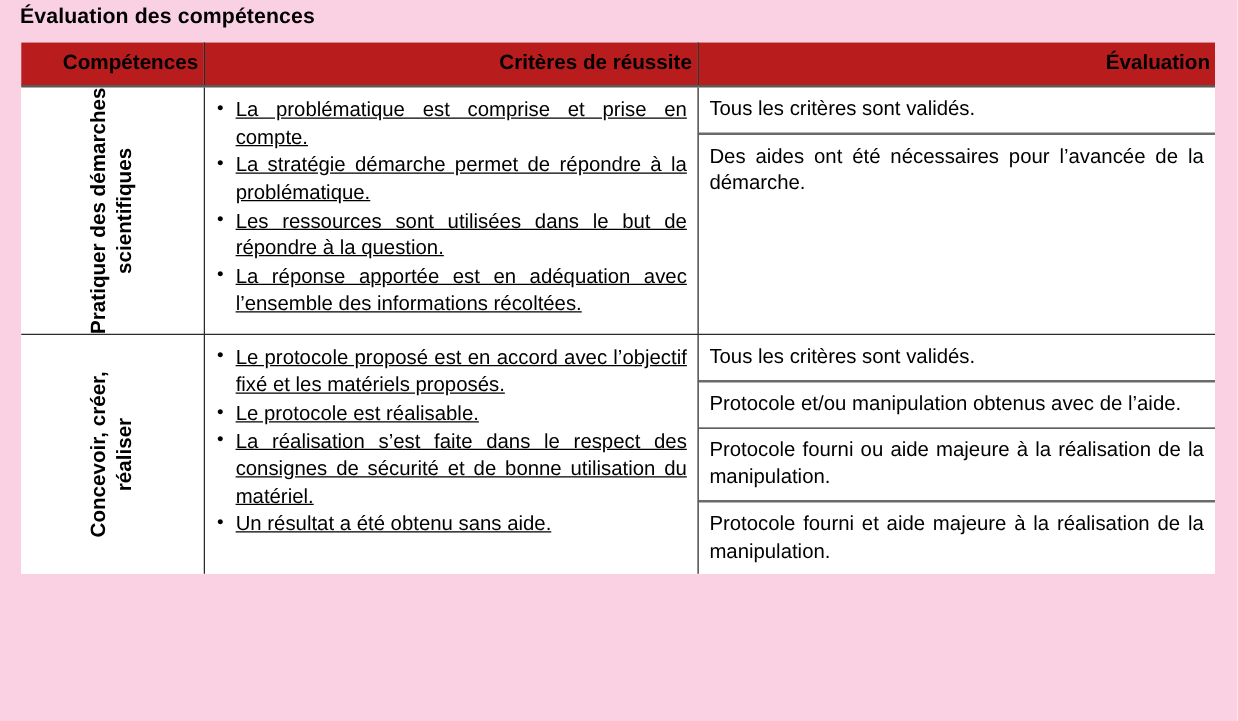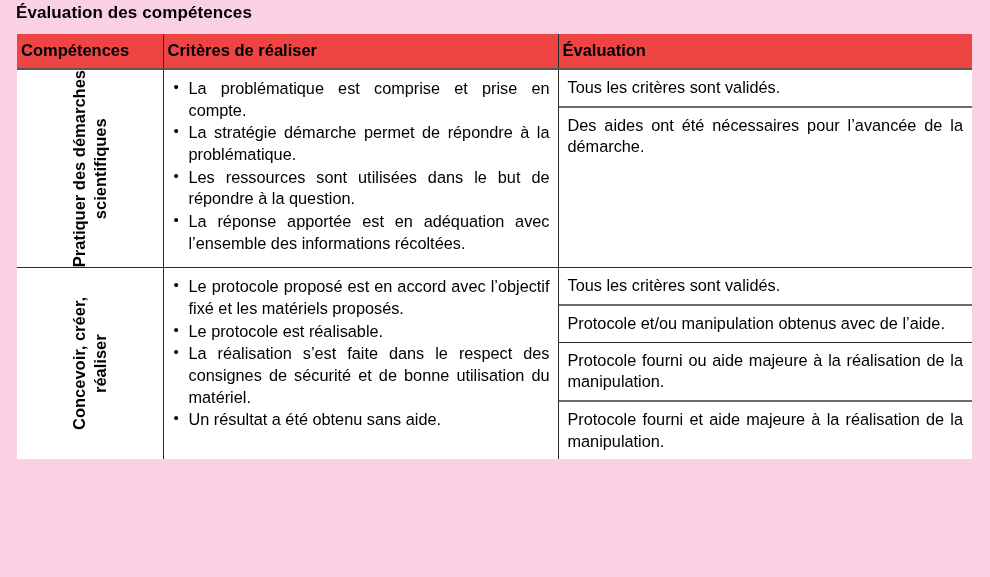--- a/index.html
+++ b/index.html
@@ -41,24 +41,24 @@
     table-layout: fixed;
     background: #fff;
   }
   table.grid col.c1 { width: 146px; }
   table.grid col.c2 { width: 395px; }
   table.grid col.c3 { width: 414px; }
 
   th.head {
     font-size: 16.5px;
     font-weight: bold;
-    text-align: left;
+    text-align: right;
     padding: 7px 4px 8px 4px;
     border-bottom: 2px solid #585858;
-    background: #ef4444;
+    background: #b91c1c;
     color: #000;
   }
   th.head.h1 { border-right: 1px solid #2b2b2b; }
   th.head.h2 { border-right: 1px solid #2b2b2b; }
 
   td.skillcell {
     border-right: 1px solid #2b2b2b;
     border-bottom: 1px solid #2b2b2b;
     vertical-align: middle;
     text-align: center;
@@ -77,20 +77,21 @@
     margin: 0 auto;
     color: #000;
   }
 
   td.criteria {
     border-right: 1px solid #2b2b2b;
     border-bottom: 1px solid #2b2b2b;
     vertical-align: top;
     padding: 8px 8px 6px 8px;
     background: #fff;
+    text-decoration: underline;
   }
   td.criteria.last { border-bottom: none; }
   ul.bullets {
     margin: 0;
     padding: 0;
     list-style: none;
   }
   ul.bullets li {
     position: relative;
     padding-left: 17px;
@@ -144,21 +145,21 @@
   <div class="table-wrap">
     <table class="grid">
       <colgroup>
         <col class="c1">
           <col class="c2">
           <col class="c3">
       </colgroup>
       <thead>
         <tr>
           <th class="head h1">Compétences</th>
-          <th class="head h2">Critères de réaliser</th>
+          <th class="head h2">Critères de réussite</th>
           <th class="head h3">Évaluation</th>
         </tr>
       </thead>
       <tbody>
 
         <tr>
           <td class="skillcell">
             <div class="rot">Pratiquer des démarches
 scientifiques</div>
           </td>

